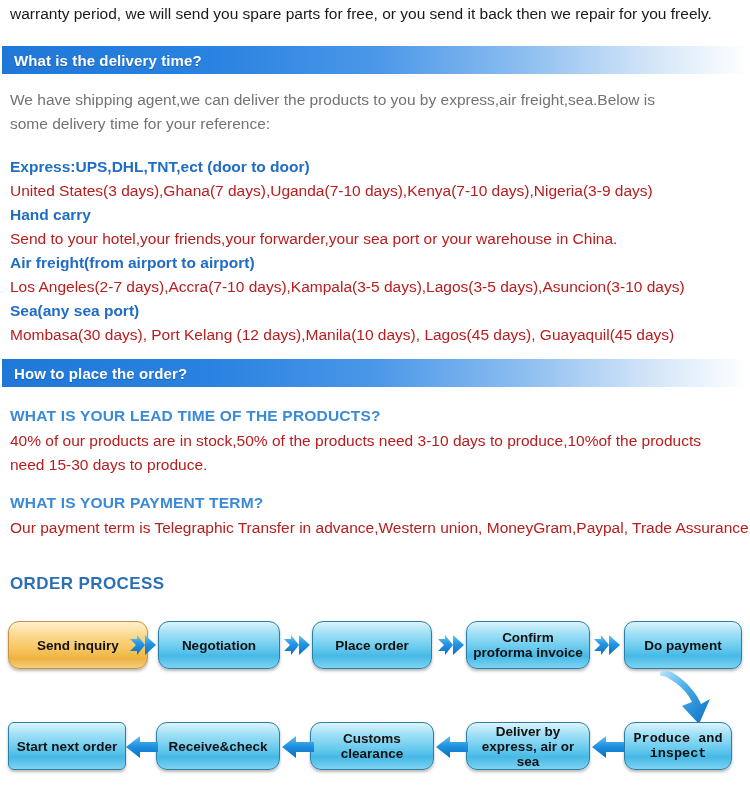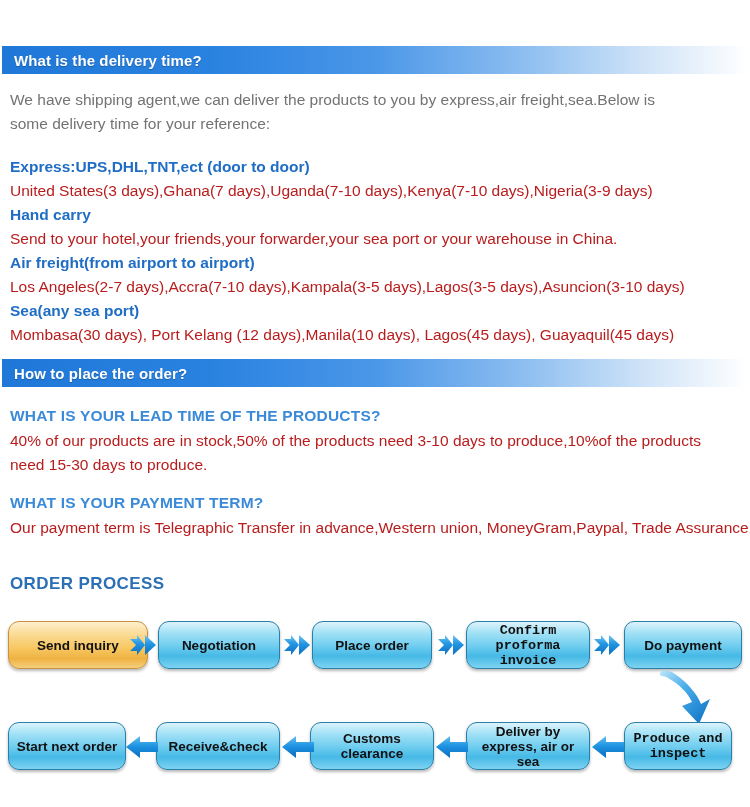--- a/index.html
+++ b/index.html
@@ -158,20 +158,21 @@
     position: absolute;
   }
 
   svg { display: block; overflow: visible; }
 </style>
 </head>
 <body>
 
 <div class="page">
 
+  <div class="intro-line">warranty period, we will send you spare parts for free, or you send it back then we repair for you freely.</div>
 
   <div class="banner" style="top:46px;">
     <span class="banner-label">What is the delivery time?</span>
   </div>
 
   <div class="para" style="top:88px; width:680px;">We have shipping agent,we can deliver the products to you by express,air freight,sea.Below is some delivery time for your reference:</div>
 
   <div class="blue-head" style="top:158px;">Express:UPS,DHL,TNT,ect (door to door)</div>
   <div class="line" style="top:182px;">United States(3 days),Ghana(7 days),Uganda(7-10 days),Kenya(7-10 days),Nigeria(3-9 days)</div>
 
@@ -204,21 +205,21 @@
     </div>
 
     <div class="node blue" style="left:158px; top:11px; width:122px;">
       <span>Negotiation</span>
     </div>
 
     <div class="node blue" style="left:312px; top:11px; width:120px;">
       <span>Place order</span>
     </div>
 
-    <div class="node blue" style="left:466px; top:11px; width:124px;font-family:Liberation Mono, monospace;">
+    <div class="node blue" style="left:466px; top:11px; width:124px;">
       <span>Confirm proforma invoice</span>
     </div>
 
     <div class="node blue" style="left:624px; top:11px; width:118px;border-radius:10px;">
       <span>Do payment</span>
     </div>
 
     <div class="arrow-r" style="left:130px; top:24px;">
       <svg width="34" height="22" viewBox="0 0 34 22">
         <defs>
@@ -262,21 +263,21 @@
             <stop offset="40%" stop-color="#4aaeea"></stop>
             <stop offset="100%" stop-color="#0b6ec2"></stop>
           </linearGradient>
         </defs>
         <path d="M5 6 C5 2, 12 0, 20 6 C33 15, 42 26, 46 36
                  L55 31 L44 56 L27 38 L37 34
                  C33 25, 24 16, 13 10 C8 7, 5 9, 5 6 Z" fill="url(#curv)"></path>
       </svg>
     </div>
 
-    <div class="node blue" style="left:8px;  top:112px; width:118px;">
+    <div class="node blue" style="left:8px;  top:112px; width:118px;border-radius:6px;">
       <span>Start next order</span>
     </div>
 
     <div class="node blue" style="left:156px; top:112px; width:124px;">
       <span>Receive&amp;check</span>
     </div>
 
     <div class="node blue" style="left:310px; top:112px; width:124px;">
       <span>Customs clearance</span>
     </div>

